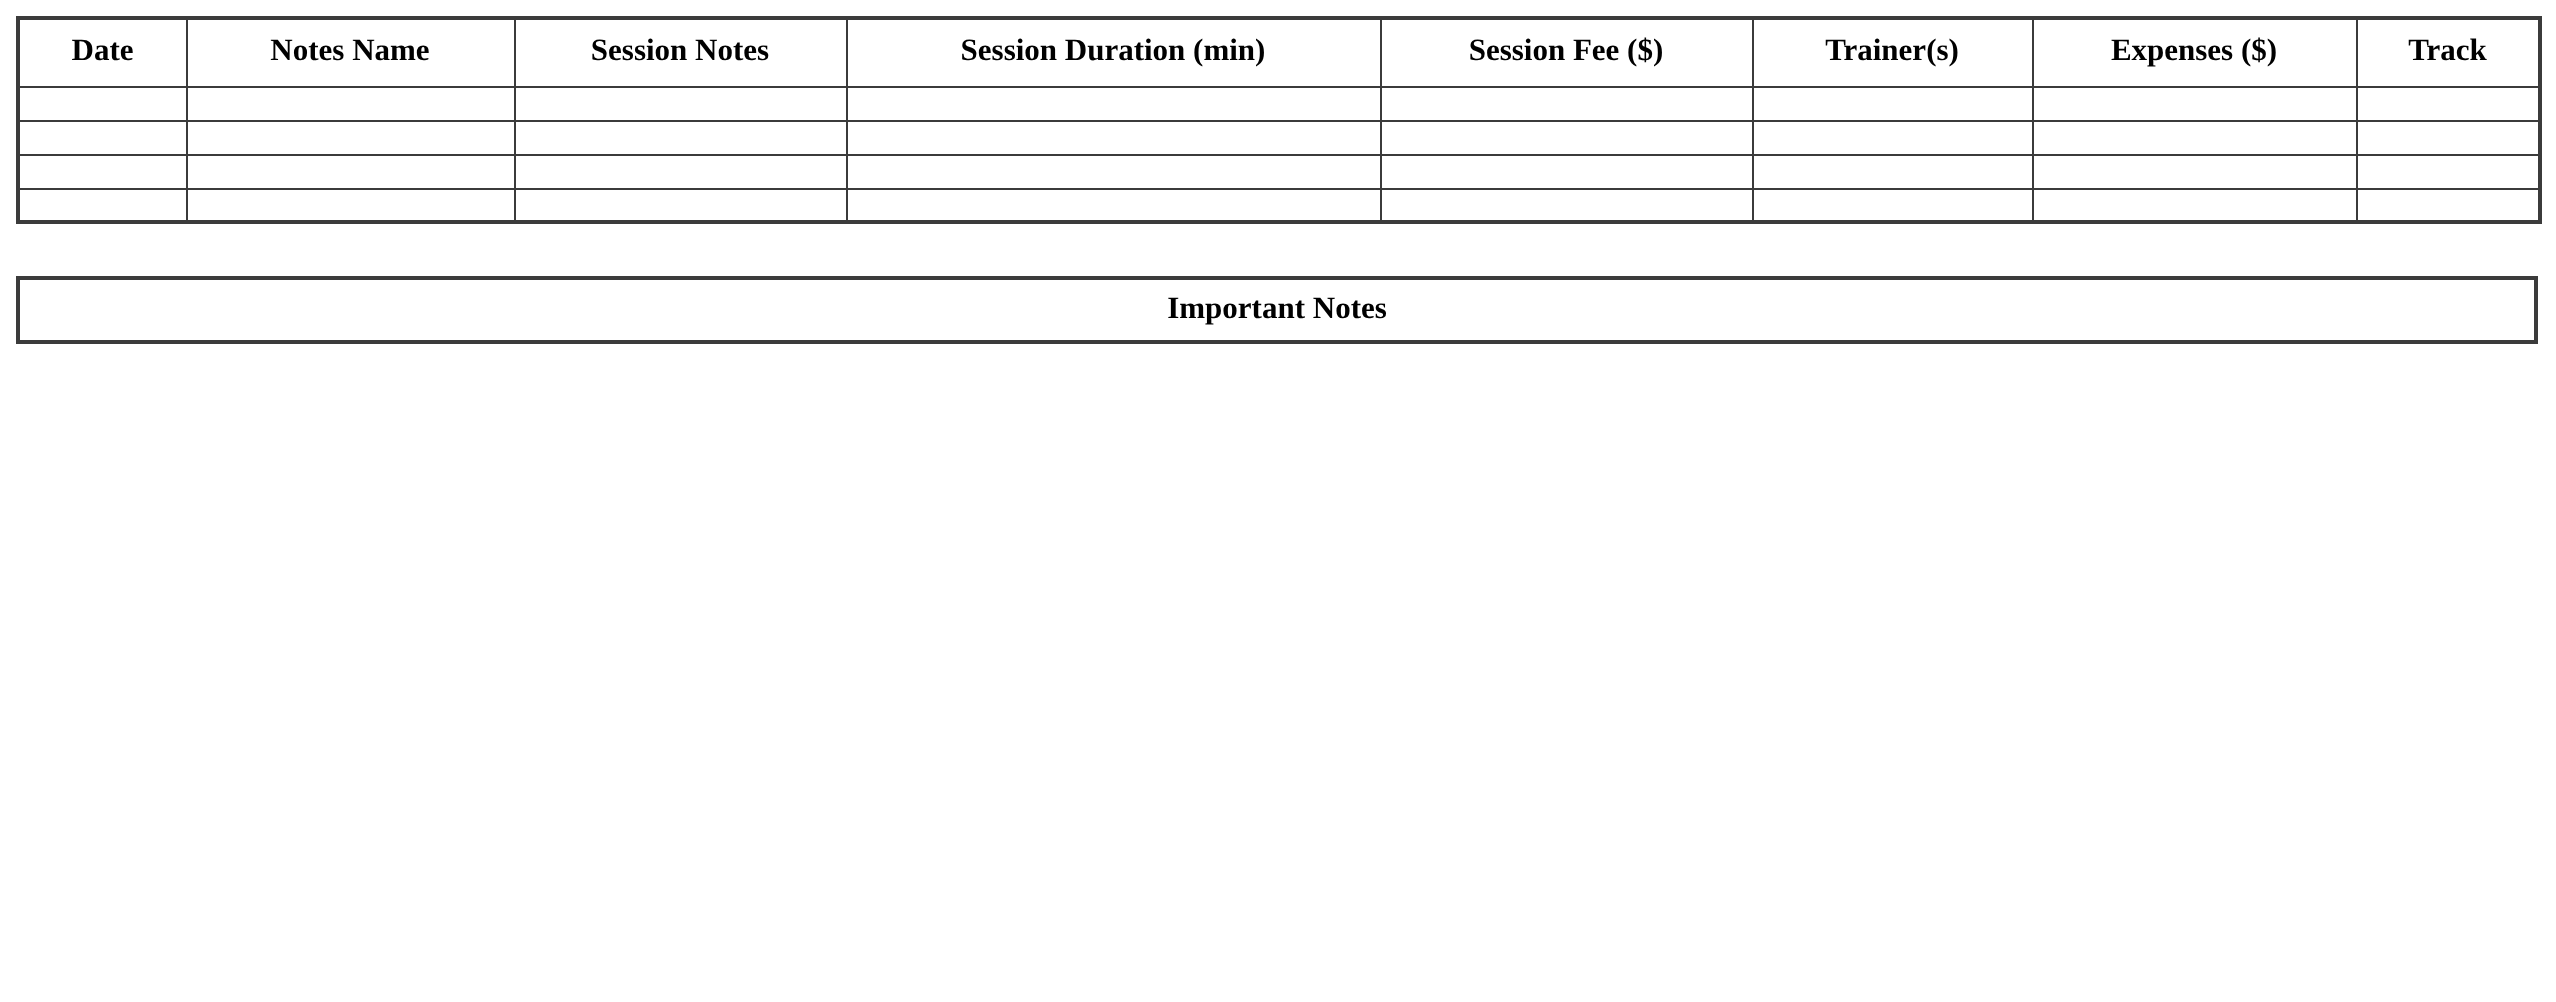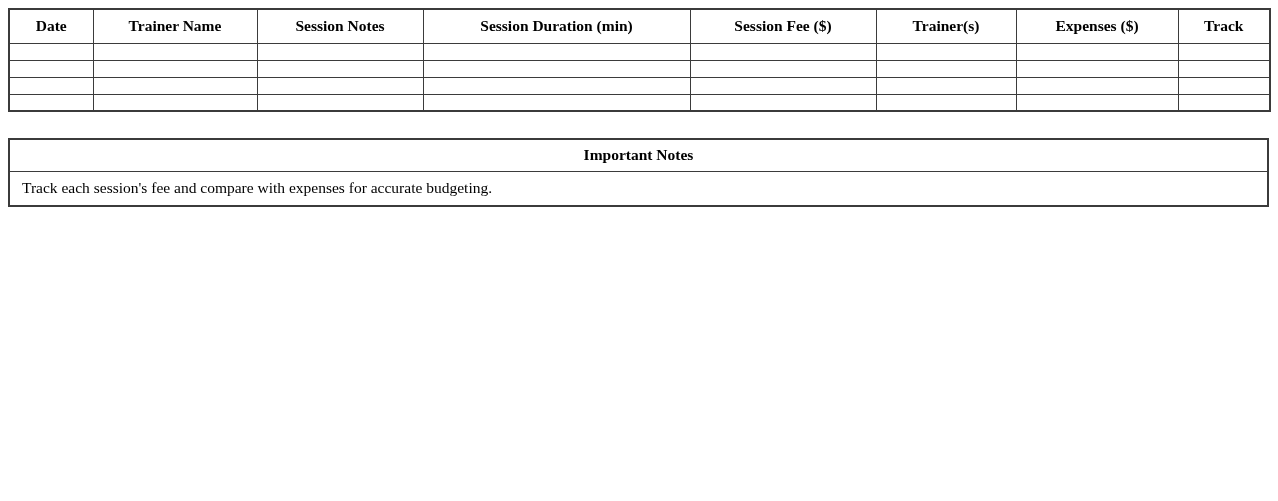--- a/index.html
+++ b/index.html
@@ -76,21 +76,21 @@
         <col class="c-type">
         <col class="c-duration">
       <col class="c-fee">
         <col class="c-trainer">
         <col class="c-expenses">
         <col class="c-notes">
     </colgroup>
     <thead>
       <tr>
         <th>Date</th>
-        <th>Trainer Name</th>
+        <th>Notes Name</th>
         <th>Session Notes</th>
         <th>Session Duration (min)</th>
         <th>Session Fee ($)</th>
         <th>Trainer(s)</th>
         <th>Expenses ($)</th>
         <th>Track</th>
       </tr>
     </thead>
     <tbody>
       <tr>
@@ -136,19 +136,16 @@
     </tbody>
   </table>
 
   <table class="notes">
     <thead>
       <tr>
         <th>Important Notes</th>
       </tr>
     </thead>
     <tbody>
-      <tr>
-        <td>Track each session's fee and compare with expenses for accurate budgeting.</td>
-      </tr>
     </tbody>
   </table>
 
 </div>
 
 </body></html>

